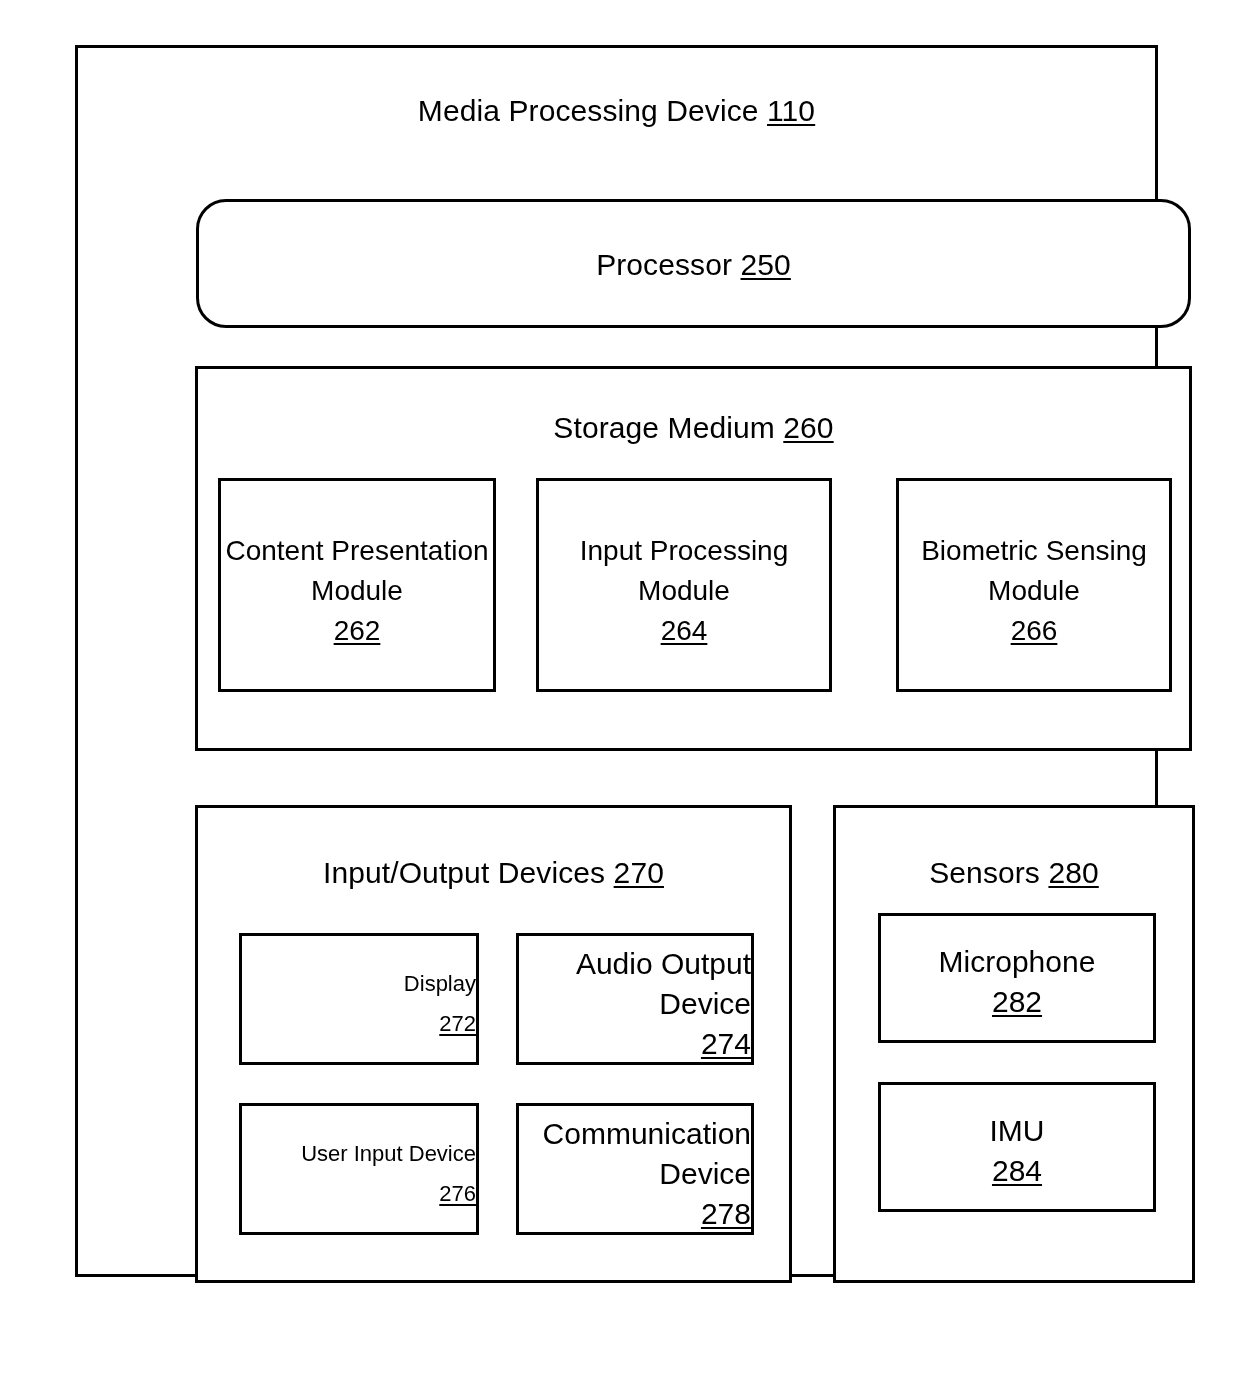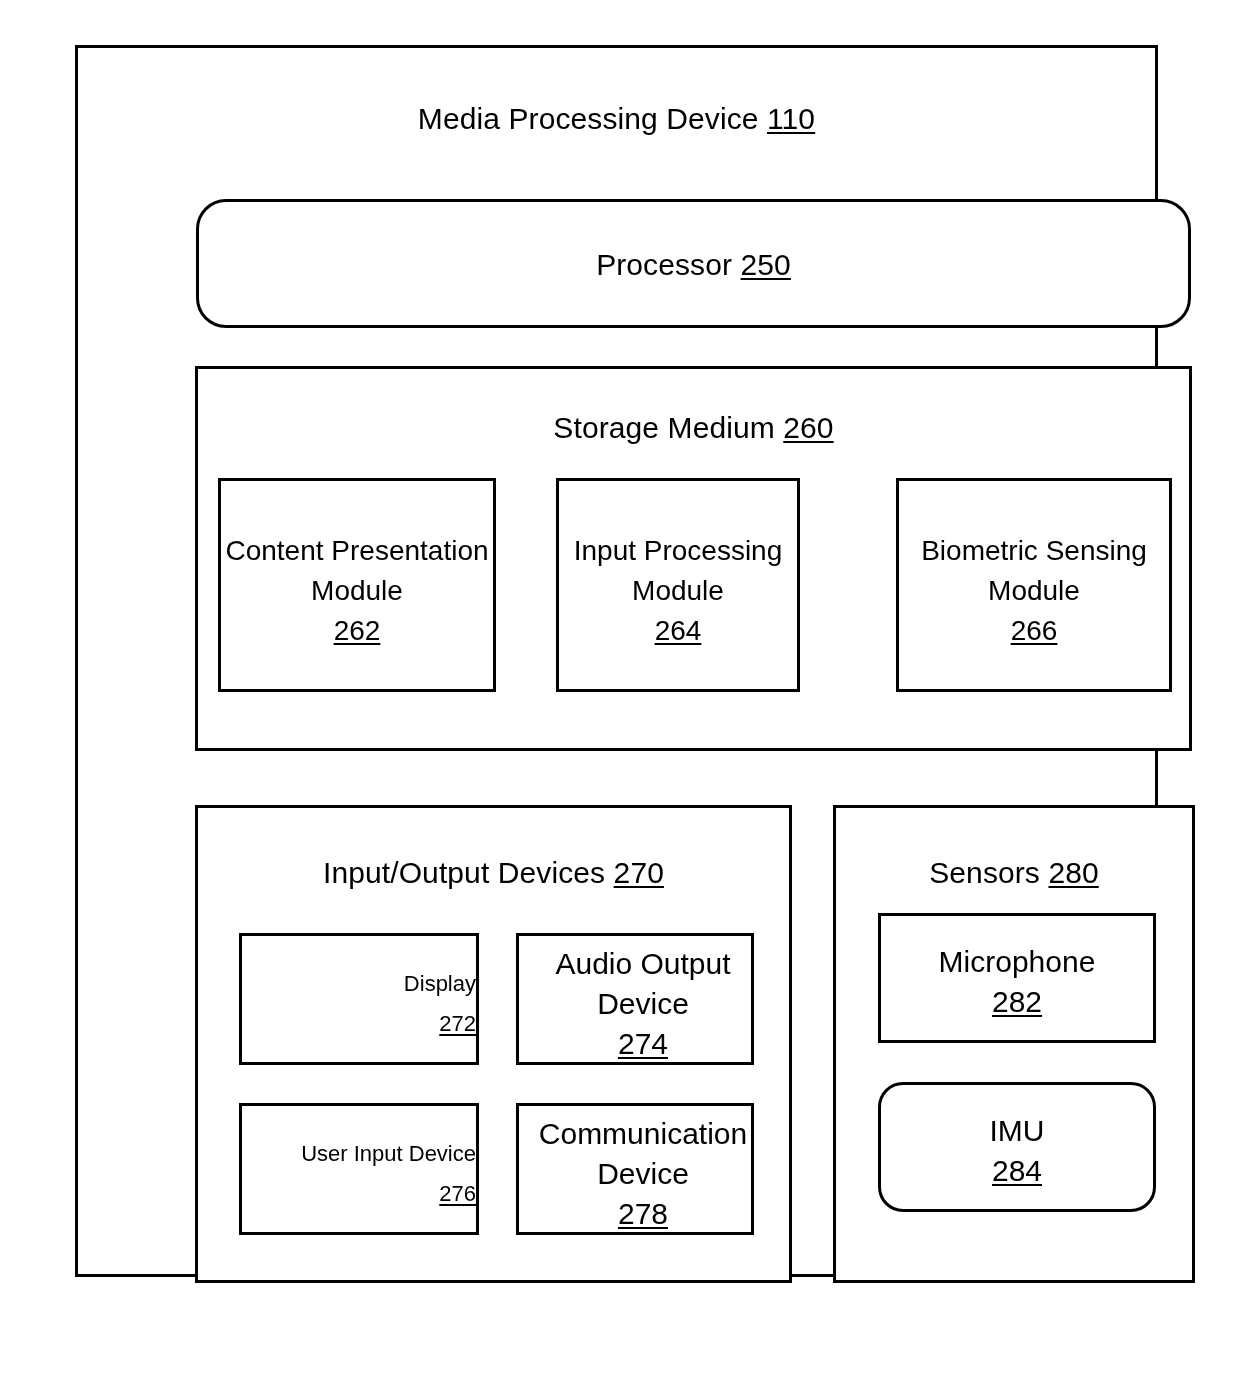--- a/index.html
+++ b/index.html
@@ -43,21 +43,21 @@
   }
 
   
   #device-frame {
     left: 75px;
     top: 45px;
     width: 1083px;
     height: 1232px;
   }
   #device-title {
-    top: 52px;
+    top: 44px;
   }
 
   
   #processor-box {
     left: 118px;
     top: 151px;
     width: 995px;
     height: 129px;
     border-radius: 30px;
   }
@@ -79,21 +79,21 @@
 
   .module-box {
     position: absolute;
     border: 3px solid #000000;
     background: #ffffff;
     box-sizing: border-box;
     top: 109px;
     height: 214px;
   }
   #module-262 { left: 20px;  width: 278px; }
-  #module-264 { left: 358px; width: 244px; }
+  #module-264 { left: 338px; width: 296px; }
   #module-266 { left: 698px; width: 276px; }
 
   .module-text {
     position: absolute;
     left: 0;
     right: 0;
     top: 50px;
     text-align: center;
     font-size: 28px;
     line-height: 40px;
@@ -127,21 +127,21 @@
     left: 0; right: 0;
     top: 28px;
     text-align: right;
     font-size: 22px;
     line-height: 40px;
   }
   .io-text-3 {
     position: absolute;
     left: 0; right: 0;
     top: 8px;
-    text-align: center;
+    text-align: right;
     font-size: 30px;
     line-height: 40px;
     margin-left: 16px;
   }
 
   
   #sensors-box {
     left: 755px;
     top: 757px;
     width: 362px;
@@ -154,21 +154,21 @@
   .sensor-sub {
     position: absolute;
     border: 3px solid #000000;
     background: #ffffff;
     box-sizing: border-box;
     left: 42px;
     width: 278px;
     height: 130px;
   }
   #sensor-282 { top: 105px; }
-  #sensor-284 { top: 274px; border-radius: 25px; }
+  #sensor-284 { top: 274px; }
 
   .sensor-text {
     position: absolute;
     left: 0; right: 0;
     top: 26px;
     text-align: center;
     font-size: 30px;
     line-height: 40px;
   }
 </style>

